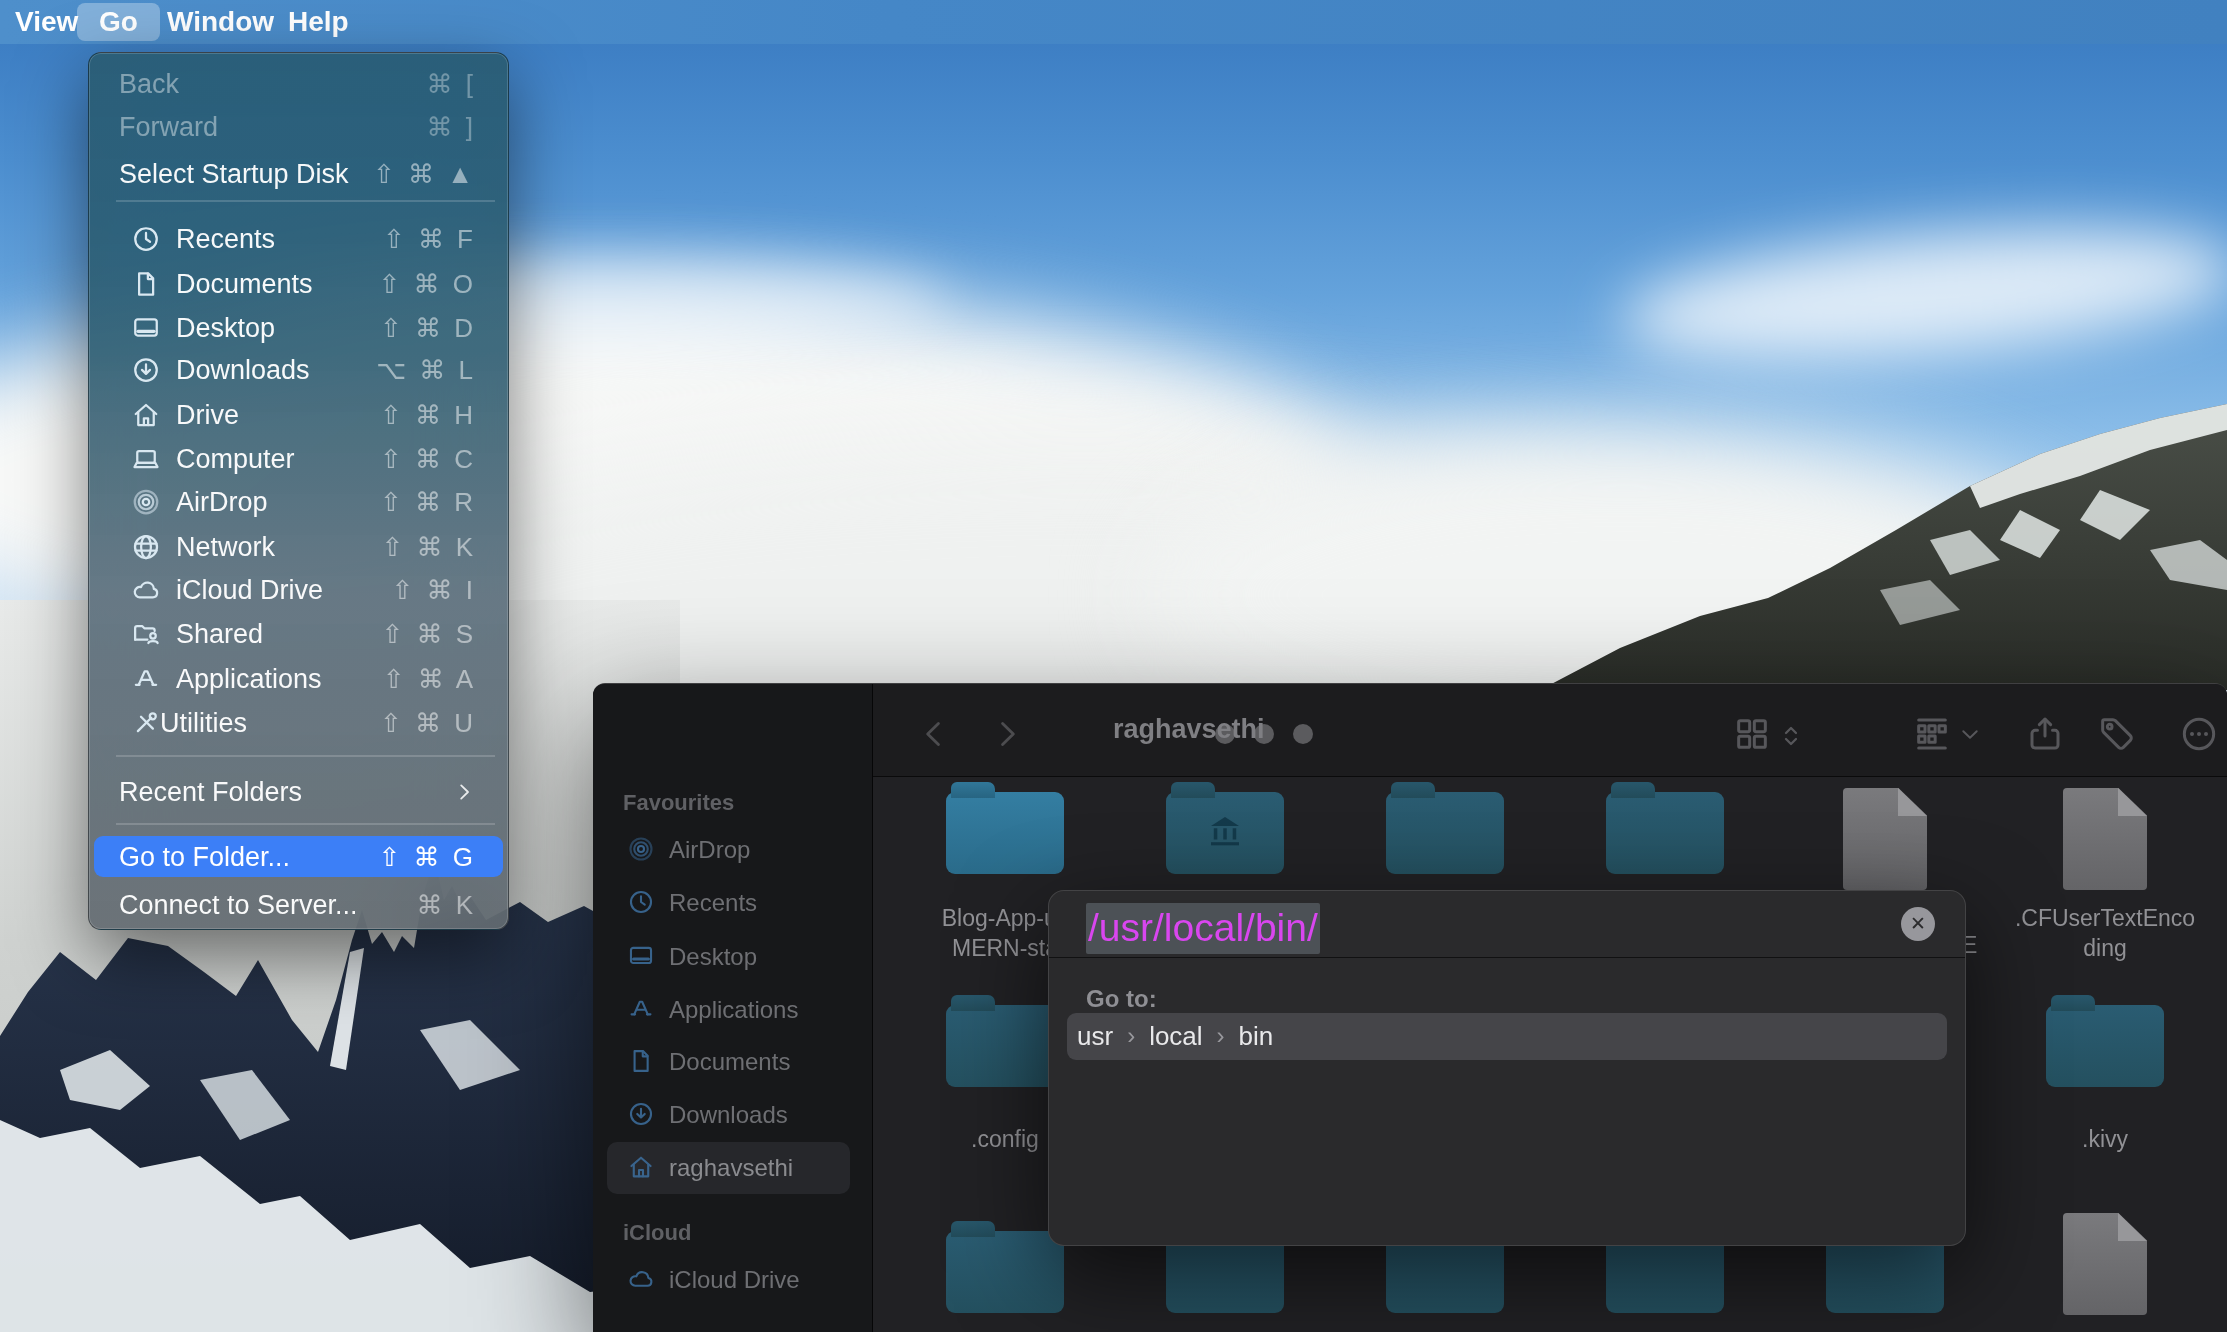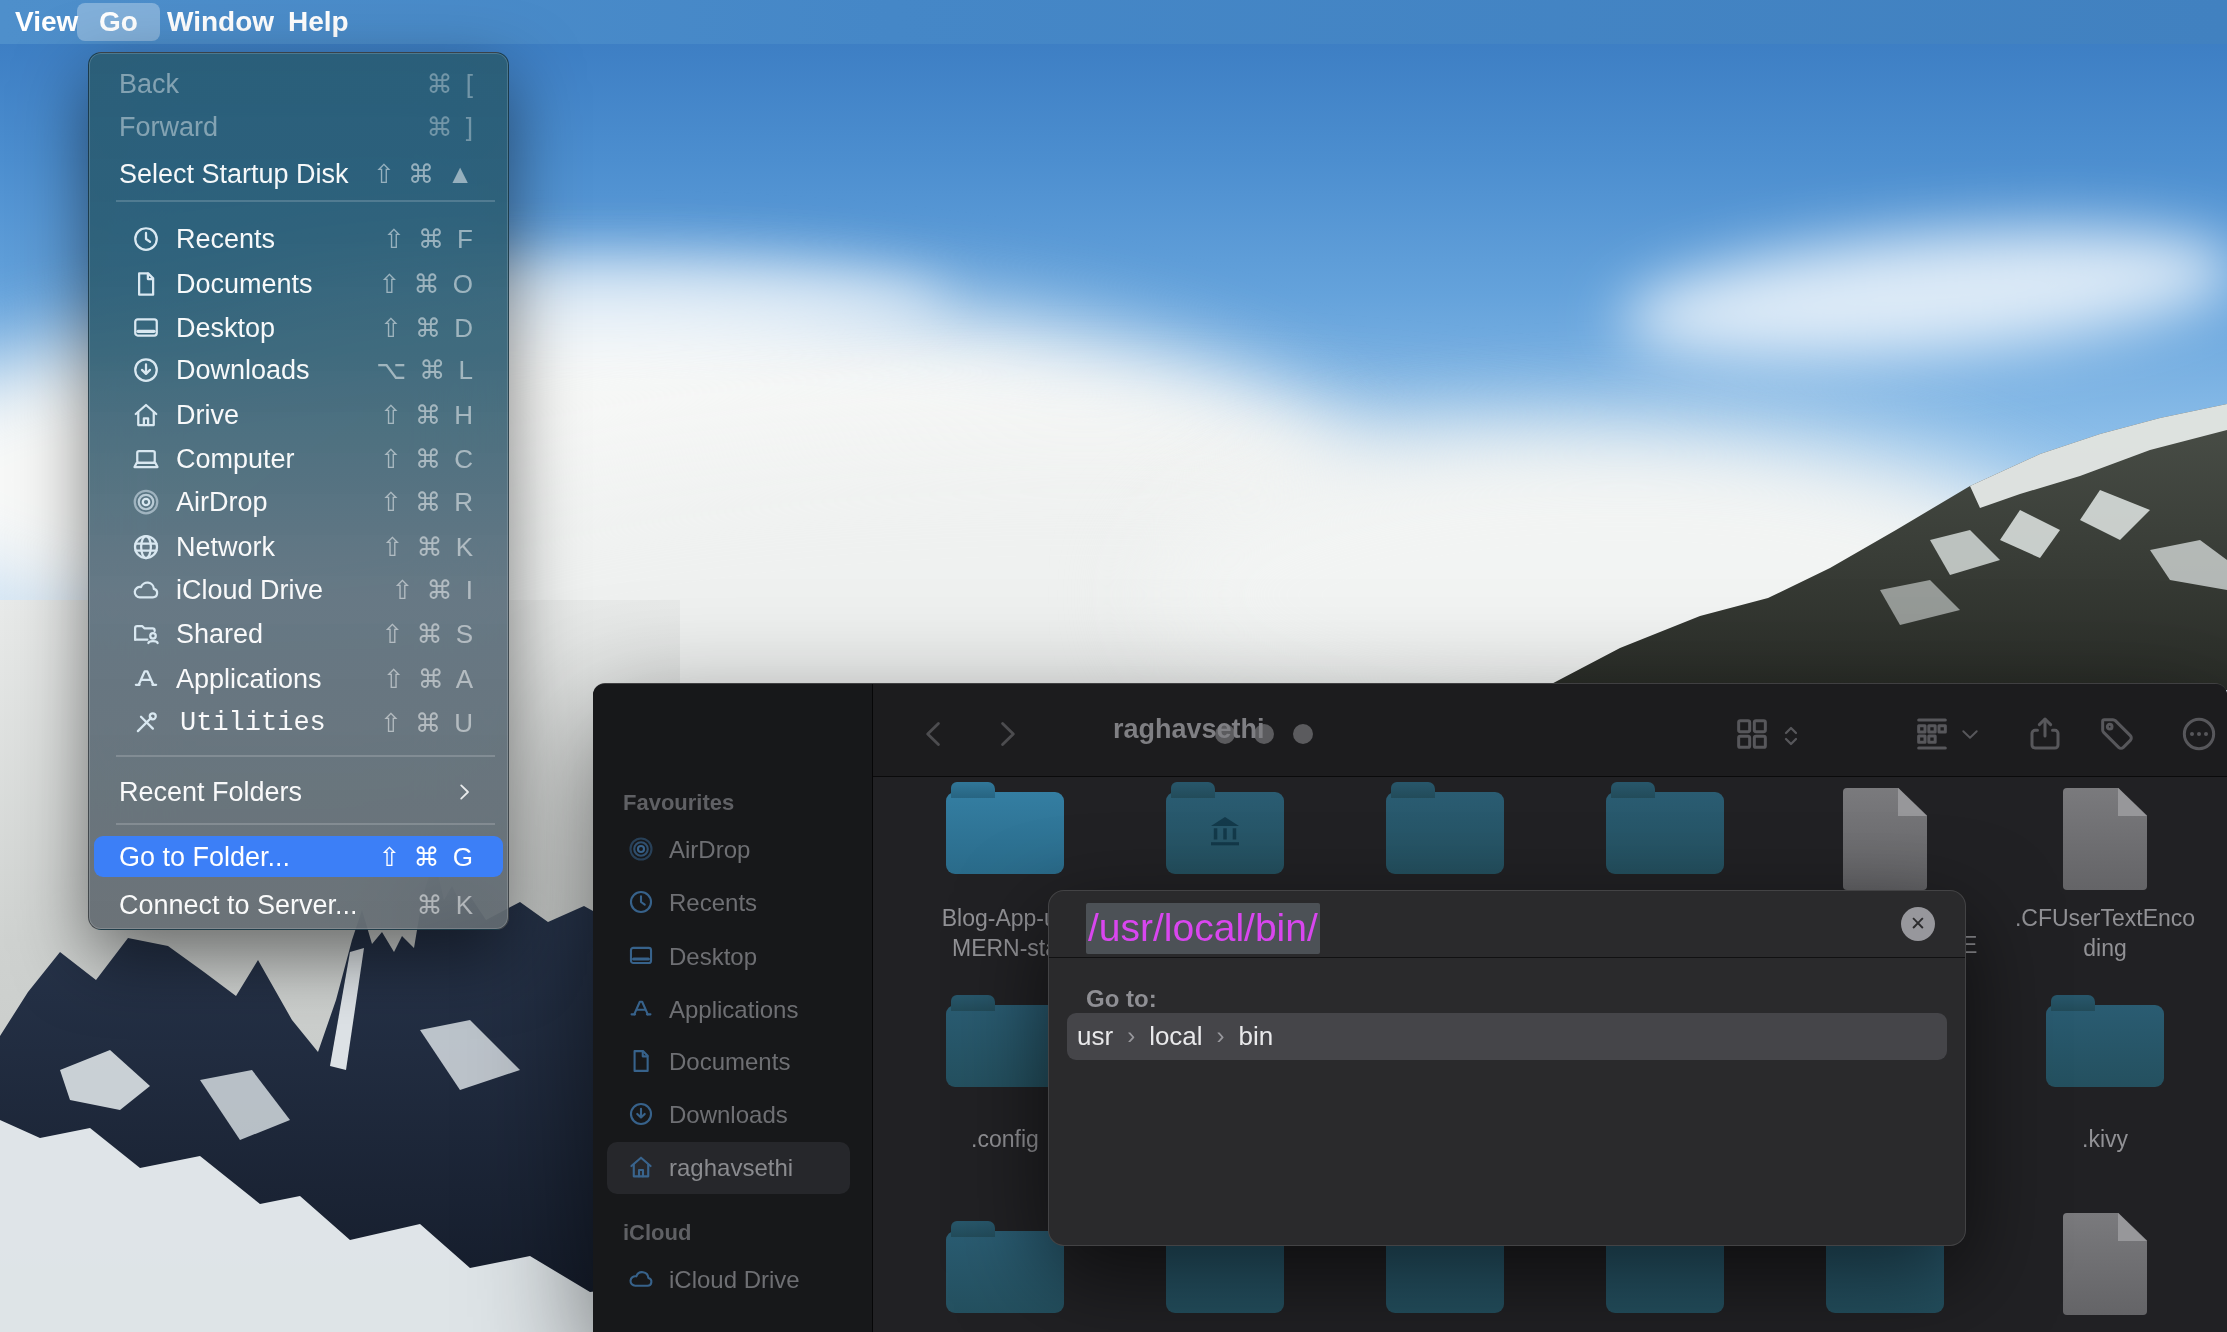--- a/index.html
+++ b/index.html
@@ -418,21 +418,21 @@
           </svg></span>
         <span class="mlabel" style="left: 82px;">Applications</span>
         <span class="mshort">⇧ ⌘ A</span>
       </div>
       <div class="m-row" style="top: 649px;">
         <span class="micon"><svg width="30" height="30" viewBox="0 0 24 24" fill="none" stroke="currentColor" stroke-width="1.8" stroke-linecap="round" stroke-linejoin="round">
             <path d="M5.5 18.5L16.2 7.8"></path>
             <circle cx="17.4" cy="6.6" r="2.4"></circle>
             <path d="M8 7l9.5 9.5"></path>
           </svg></span>
-        <span class="mlabel" style="left: 86px; font-family: Liberation Mono, monospace;">Utilities</span>
+        <span class="mlabel" style="left: 66px;">Utilities</span>
         <span class="mshort">⇧ ⌘ U</span>
       </div>
       <div class="m-sep" style="top: 702px;"></div>
       <div class="m-row" style="top: 718px;">
         <span class="mlabel" style="left: 25px;">Recent Folders</span>
         <span class="msub"><svg width="24" height="24" viewBox="0 0 24 24" fill="none" stroke="currentColor" stroke-width="1.8" stroke-linecap="round" stroke-linejoin="round">
             <path d="M9.2 5.4l6.8 6.6-6.8 6.6"></path>
           </svg></span>
       </div>
       <div class="m-sep" style="top: 770px;"></div>

